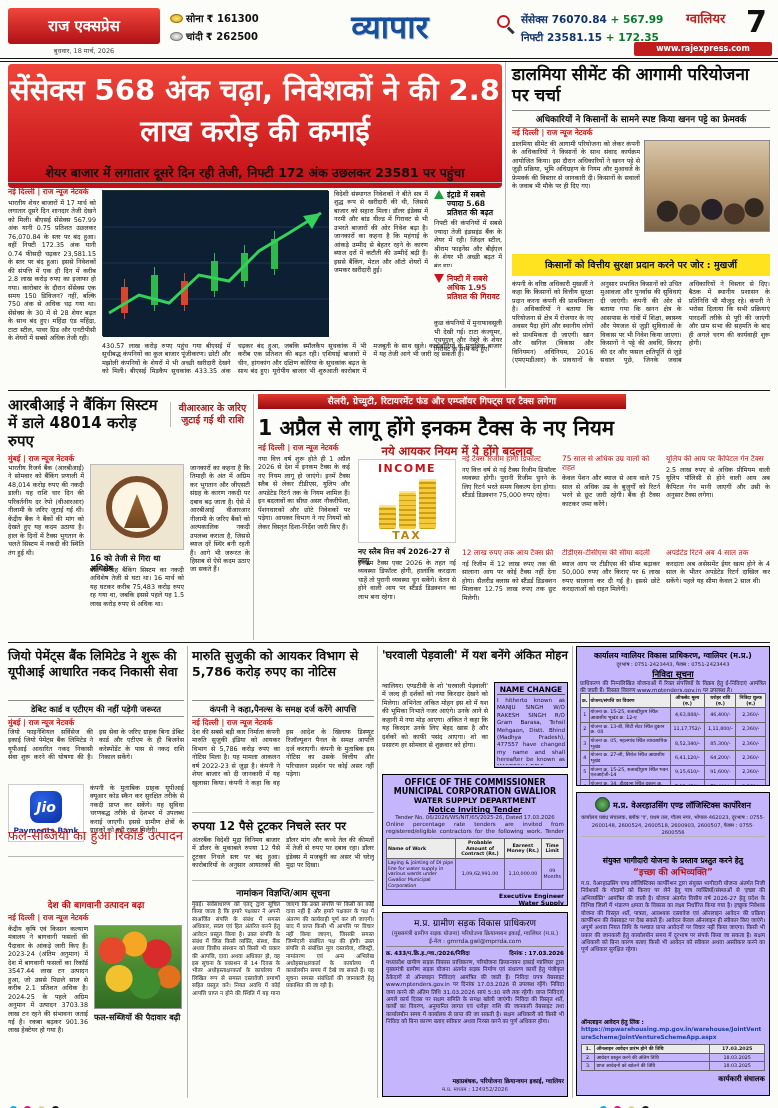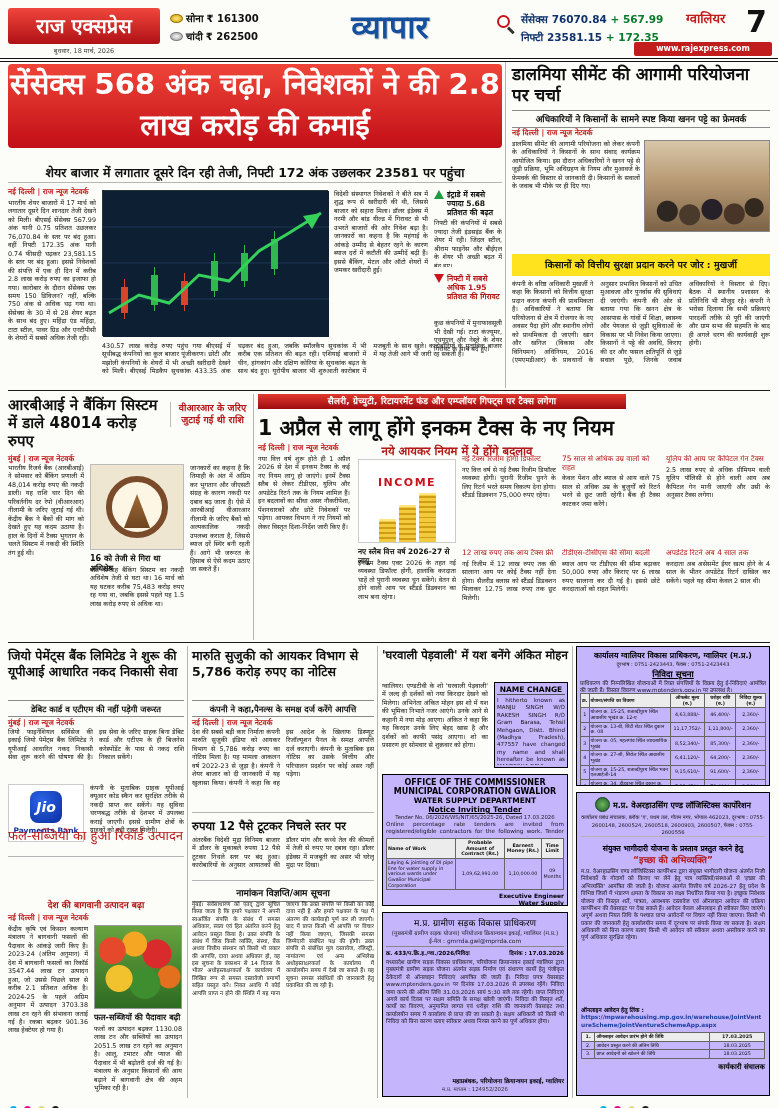--- a/index.html
+++ b/index.html
@@ -26,33 +26,33 @@
 .tbl td{border:1px solid #666;font-size:4.8px;line-height:1.18;padding:1px;text-align:center;vertical-align:middle;color:#111}
 .tbl tr:first-child td{font-weight:bold;background:#ececec}
 .gdatbl td:nth-child(2){text-align:left}
 .comtbl td:nth-child(1){text-align:left}
 .schtbl td:nth-child(2){text-align:left}
 .coin{width:13px;height:9px;border-radius:50%;background:radial-gradient(#ffe873,#cf9d12);border:1px solid #9a7400;display:inline-block}
 .coin.silver{background:radial-gradient(#f4f4f4,#9e9e9e);border-color:#7d7d7d}
 .hdr-row{display:flex;align-items:center;gap:3px;font-weight:bold;font-size:10px;color:#111}
 .idx{font-weight:bold;font-size:10.5px;color:#10336e;white-space:nowrap}
 .idx .up{color:#0b7a2d}
-.mast{background:linear-gradient(180deg,#f0463c,#b01116);border-radius:3px;color:#fff;font-weight:bold;font-size:20px;text-align:center;line-height:36px}
+.mast{background:linear-gradient(180deg,#f0463c,#b01116);border-radius:3px;color:#fff;font-weight:bold;font-size:15px;text-align:center;line-height:36px}
 .sectitle{font-size:32px;font-weight:bold;color:#15509e;text-align:center;text-shadow:1px 1px 0 #c9c9c9}
 .sitebar{background:#c21d1d;color:#fff;font-size:8px;font-weight:bold;text-align:center;line-height:14px;border-radius:2px}
 .tri-up{width:0;height:0;border-left:5px solid transparent;border-right:5px solid transparent;border-bottom:9px solid #1e9e3e;display:inline-block;margin-right:2px}
 .tri-dn{width:0;height:0;border-left:5px solid transparent;border-right:5px solid transparent;border-top:9px solid #c8141c;display:inline-block;margin-right:2px}
 .boxhead{font-weight:bold;font-size:7.6px;line-height:1.2;color:#111}
 .boxhead.red{color:#b31919}
 .photo{background:radial-gradient(circle at 18% 78%,#2e2620 0 10px,transparent 11px),radial-gradient(circle at 36% 82%,#4a3a2c 0 10px,transparent 11px),radial-gradient(circle at 54% 76%,#262028 0 10px,transparent 11px),radial-gradient(circle at 72% 81%,#483527 0 10px,transparent 11px),radial-gradient(circle at 88% 74%,#33291f 0 9px,transparent 10px),linear-gradient(180deg,#d8c6a8,#b79a74 45%,#7c6347);border:1px solid #888}
 .chartwrap{border:1px solid #233;background:#0d1f33}
 .rbiimg{background:#efe6d2;display:flex;align-items:center;justify-content:center;border:1px solid #bbb}
 .rbiring{width:62px;height:62px;border-radius:50%;border:6px solid #7a4b2a;background:#fdf6e4;display:flex;align-items:flex-end;justify-content:center}
 .rbicore{width:26px;height:34px;background:linear-gradient(180deg,#a06a36,#6d4520);clip-path:polygon(50% 0,100% 100%,0 100%);margin-bottom:4px}
-.taxart{background:#fff;border:1px solid #ccc;text-align:center;padding-top:16px;overflow:hidden}
+.taxart{background:#fff;border:1px solid #ccc;text-align:center;padding-top:2px;overflow:hidden}
 .taxword{color:#c8141c;font-weight:bold;font-size:11px;letter-spacing:1.5px}
 .taxword2{color:#b8860b;font-weight:bold;font-size:11px;letter-spacing:2px}
 .coins{display:flex;align-items:flex-end;justify-content:center;gap:3px;height:52px;margin-top:2px}
 .coins i{display:block;width:17px;border-radius:2px;background:repeating-linear-gradient(180deg,#f3c93e 0 3.5px,#cf9d12 3.5px 5px);box-shadow:inset 0 2px 0 #ffe584}
 .jiobox{border:1px solid #ccc;background:#fff;display:flex;flex-direction:column;align-items:center;justify-content:center;gap:3px}
 .jiosq{width:32px;height:32px;border-radius:8px;background:radial-gradient(circle at 35% 30%,#2a63e8,#0b2e9e);color:#fff;font-weight:bold;font-style:italic;font-size:14px;display:flex;align-items:center;justify-content:center}
 .jiotxt{color:#11349c;font-weight:bold;font-size:7.5px;text-align:center}
 .fruitimg{background:radial-gradient(circle at 20% 30%,#e5482b 0 13px,transparent 14px),radial-gradient(circle at 46% 22%,#f5a623 0 12px,transparent 13px),radial-gradient(circle at 72% 34%,#d92b2b 0 14px,transparent 15px),radial-gradient(circle at 28% 64%,#f2c12e 0 13px,transparent 14px),radial-gradient(circle at 58% 70%,#3e8e2f 0 15px,transparent 16px),radial-gradient(circle at 86% 62%,#e2701d 0 11px,transparent 12px),linear-gradient(180deg,#67a33e,#2f6b22);border:1px solid #999}
 .hl-band{background:#ffe31e;font-weight:bold;font-size:9.5px;line-height:22px;text-align:center;color:#111}
 .mkicon{width:18px;height:18px;position:relative}
@@ -99,21 +99,21 @@
     <span>23581.15</span>
     <span class="up">+ 172.35</span>
   </div>
 
   <div class="abs" style="left:686px;top:9px;font-size:13px;font-weight:bold;color:#c21d1d">ग्वालियर</div>
   <div class="abs" style="left:746px;top:4px;font-size:30px;font-weight:bold;color:#111">7</div>
   <div class="abs sitebar" style="left:634px;top:42px;width:138px;height:14px">www.rajexpress.com</div>
 
   <div class="abs dbl" style="left:0;top:58px;width:778px"></div>
 
-  <div class="abs lead-box" style="left:8px;top:64px;width:494px;height:84px;font-size:29px;line-height:1.4;">सेंसेक्स 568 अंक चढ़ा, निवेशकों ने की 2.8 लाख करोड़ की कमाई</div>
+  <div class="abs lead-box" style="left:8px;top:64px;width:494px;height:124px;font-size:29px;line-height:1.4;padding-top:6px">सेंसेक्स 568 अंक चढ़ा, निवेशकों ने की 2.8 लाख करोड़ की कमाई</div>
   <div class="abs" style="left:8px;top:164px;width:494px;font-size:12.5px;font-weight:bold;text-align:center;color:#111">शेयर बाजार में लगातार दूसरे दिन रही तेजी, निफ्टी 172 अंक उछलकर 23581 पर पहुंचा</div>
   <div class="abs hair" style="left:8px;top:182px;width:494px"></div>
   <div class="abs byline" style="left:8px;top:185px;width:180px">नई दिल्ली | राज न्यूज नेटवर्क</div>
 
   <div class="abs b6" style="left:8px;top:199px;width:88px;height:188px">भारतीय शेयर बाजारों में 17 मार्च को लगातार दूसरे दिन शानदार तेजी देखने को मिली। बीएसई सेंसेक्स 567.99 अंक यानी 0.75 प्रतिशत उछलकर 76,070.84 के स्तर पर बंद हुआ। वहीं निफ्टी 172.35 अंक यानी 0.74 फीसदी चढ़कर 23,581.15 के स्तर पर बंद हुआ। इससे निवेशकों की संपत्ति में एक ही दिन में करीब 2.8 लाख करोड़ रुपए का इजाफा हो गया। कारोबार के दौरान सेंसेक्स एक समय 150 डिविजन? नहीं, बल्कि 750 अंक से अधिक चढ़ गया था। सेंसेक्स के 30 में से 28 शेयर बढ़त के साथ बंद हुए। महिंद्रा एंड महिंद्रा, टाटा स्टील, पावर ग्रिड और एनटीपीसी के शेयरों में सबसे अधिक तेजी रही।</div>
 
   <div class="abs chartwrap" style="left:102px;top:190px;width:226px;height:146px">
     <svg width="226" height="146" viewBox="0 0 226 146">
       <rect width="226" height="146" fill="#0d1f33"></rect>
       <g stroke="#1d3854" stroke-width="1">
@@ -243,21 +243,20 @@
   </div>
   <div class="abs b6" style="left:90px;top:784px;width:94px;height:66px">कंपनी के मुताबिक ग्राहक यूपीआई क्यूआर कोड स्कैन कर सुरक्षित तरीके से नकदी प्राप्त कर सकेंगे। यह सुविधा चरणबद्ध तरीके से देशभर में उपलब्ध कराई जाएगी। इससे ग्रामीण क्षेत्रों के ग्राहकों को बड़ी राहत मिलेगी।</div>
   <div class="abs hair" style="left:8px;top:856px;width:176px"></div>
 
   <div class="abs" style="left:8px;top:828px;width:176px;font-size:13px;font-weight:normal;line-height:1.25;color:#b91c1c">फल-सब्जियों का हुआ रिकॉर्ड उत्पादन</div>
   <div class="abs" style="left:8px;top:898px;width:176px;font-size:9px;font-weight:bold;text-align:center;color:#b31919">देश की बागवानी उत्पादन बढ़ा</div>
   <div class="abs byline" style="left:8px;top:911px;width:180px">नई दिल्ली | राज न्यूज नेटवर्क</div>
   <div class="abs b6" style="left:8px;top:925px;width:80px;height:170px">केंद्रीय कृषि एवं किसान कल्याण मंत्रालय ने बागवानी फसलों की पैदावार के आंकड़े जारी किए हैं। 2023-24 (अंतिम अनुमान) में देश में बागवानी फसलों का रिकॉर्ड 3547.44 लाख टन उत्पादन हुआ, जो उससे पिछले साल से करीब 2.1 प्रतिशत अधिक है। 2024-25 के पहले अग्रिम अनुमान में उत्पादन 3703.38 लाख टन रहने की संभावना जताई गई है। रकबा बढ़कर 901.36 लाख हेक्टेयर हो गया है।</div>
   <div class="abs fruitimg" style="left:94px;top:925px;width:88px;height:84px"></div>
   <div class="abs mini" style="left:94px;top:1013px;width:88px">फल-सब्जियों की पैदावार बढ़ी</div>
-  <div class="abs b6" style="left:94px;top:1025px;width:88px;height:70px">फलों का उत्पादन बढ़कर 1130.08 लाख टन और सब्जियों का उत्पादन 2051.5 लाख टन रहने का अनुमान है। आलू, टमाटर और प्याज की पैदावार में भी बढ़ोतरी दर्ज की गई है। मंत्रालय के अनुसार किसानों की आय बढ़ाने में बागवानी क्षेत्र की अहम भूमिका रही है।</div>
 
   <div class="abs" style="left:192px;top:648px;width:182px;font-size:12.5px;font-weight:bold;line-height:1.25;color:#101010">मारुति सुजुकी को आयकर विभाग से 5,786 करोड़ रुपए का नोटिस</div>
   <div class="abs deck" style="left:192px;top:700px;width:182px;font-size:8.3px">कंपनी ने कहा,पैनल्स के समक्ष दर्ज करेंगे आपत्ति</div>
   <div class="abs byline" style="left:192px;top:716px;width:180px">नई दिल्ली | राज न्यूज नेटवर्क</div>
   <div class="abs b6 c2" style="left:192px;top:728px;width:182px;height:80px">देश की सबसे बड़ी कार निर्माता कंपनी मारुति सुजुकी इंडिया को आयकर विभाग से 5,786 करोड़ रुपए का नोटिस मिला है। यह मामला आकलन वर्ष 2022-23 से जुड़ा है। कंपनी ने शेयर बाजार को दी जानकारी में यह खुलासा किया। कंपनी ने कहा कि वह इस आदेश के खिलाफ डिस्प्यूट रिजॉल्यूशन पैनल के समक्ष आपत्ति दर्ज कराएगी। कंपनी के मुताबिक इस नोटिस का उसके वित्तीय और परिचालन प्रदर्शन पर कोई असर नहीं पड़ेगा।</div>
   <div class="abs hair" style="left:192px;top:812px;width:182px"></div>
 
   <div class="abs" style="left:192px;top:818px;width:182px;font-size:11.5px;font-weight:bold;color:#101010">रुपया 12 पैसे टूटकर निचले स्तर पर</div>
   <div class="abs b6 c2" style="left:192px;top:836px;width:182px;height:40px">अंतरबैंक विदेशी मुद्रा विनिमय बाजार में डॉलर के मुकाबले रुपया 12 पैसे टूटकर निचले स्तर पर बंद हुआ। कारोबारियों के अनुसार आयातकों की डॉलर मांग और कच्चे तेल की कीमतों में तेजी से रुपए पर दबाव रहा। डॉलर इंडेक्स में मजबूती का असर भी घरेलू मुद्रा पर दिखा।</div>
   <div class="abs hair" style="left:192px;top:880px;width:182px"></div>
@@ -376,21 +375,21 @@
 
   </div>
 
   <div class="abs notice" style="left:576px;top:792px;width:194px;height:304px;padding:4px">
     <div style="display:flex;align-items:center;gap:3px;justify-content:center">
       <span class="emblem"></span>
       <span style="font-size:8px;font-weight:bold;text-align:center">म.प्र. वेअरहाउसिंग एण्ड लॉजिस्टिक्स कार्पोरेशन</span>
     </div>
     <div style="font-size:5.2px;text-align:center;color:#222;margin:1px 0">कार्यालय प्रबंध संचालक, ब्लॉक 'ए', प्रथम तल, गौतम नगर, भोपाल-462023, दूरभाष : 0755-2600148, 2600524, 2600518, 2600903, 2600507, फैक्स : 0755-2600556</div>
     <div class="hair"></div>
-    <div style="font-size:7.6px;font-weight:bold;text-align:center;margin-top:6px">संयुक्त भागीदारी योजना के प्रस्ताव प्रस्तुत करने हेतु</div>
+    <div style="font-size:7.6px;font-weight:bold;text-align:center;margin-top:18px">संयुक्त भागीदारी योजना के प्रस्ताव प्रस्तुत करने हेतु</div>
     <div style="font-size:9px;font-weight:bold;text-align:center;color:#b31919;margin-bottom:2px">“इच्छा की अभिव्यक्ति”</div>
     <div class="b55" style="height:136px">म.प्र. वेअरहाउसिंग एण्ड लॉजिस्टिक्स कार्पोरेशन द्वारा संयुक्त भागीदारी योजना अंतर्गत निजी निवेशकों के गोदामों को किराए पर लेने हेतु पात्र व्यक्तियों/संस्थाओं से 'इच्छा की अभिव्यक्ति' आमंत्रित की जाती है। योजना अंतर्गत वित्तीय वर्ष 2026-27 हेतु प्रदेश के विभिन्न जिलों में भंडारण क्षमता के विकास का लक्ष्य निर्धारित किया गया है। इच्छुक निवेशक योजना की विस्तृत शर्तें, पात्रता, आवश्यक दस्तावेज एवं ऑनलाइन आवेदन की प्रक्रिया कार्पोरेशन की वेबसाइट पर देख सकते हैं। आवेदन केवल ऑनलाइन ही स्वीकार किए जाएंगे। अपूर्ण अथवा नियत तिथि के पश्चात प्राप्त आवेदनों पर विचार नहीं किया जाएगा। किसी भी प्रकार की जानकारी हेतु कार्यालयीन समय में दूरभाष पर संपर्क किया जा सकता है। सक्षम अधिकारी को बिना कारण बताए किसी भी आवेदन को स्वीकार अथवा अस्वीकार करने का पूर्ण अधिकार सुरक्षित रहेगा।</div>
     <div style="font-size:5.8px;font-weight:bold;margin-top:2px">ऑनलाइन आवेदन हेतु लिंक :</div>
     <div class="urltxt">https://mpwarehousing.mp.gov.in/warehouse/JointVentureScheme/JointVentureSchemeApp.aspx</div>
     <table class="tbl schtbl" style="margin-top:3px">
         <tbody>
           <tr>
             <td>1.</td>
             <td>ऑनलाइन आवेदन प्रारंभ होने की तिथि</td>
             <td>17.03.2025</td>

